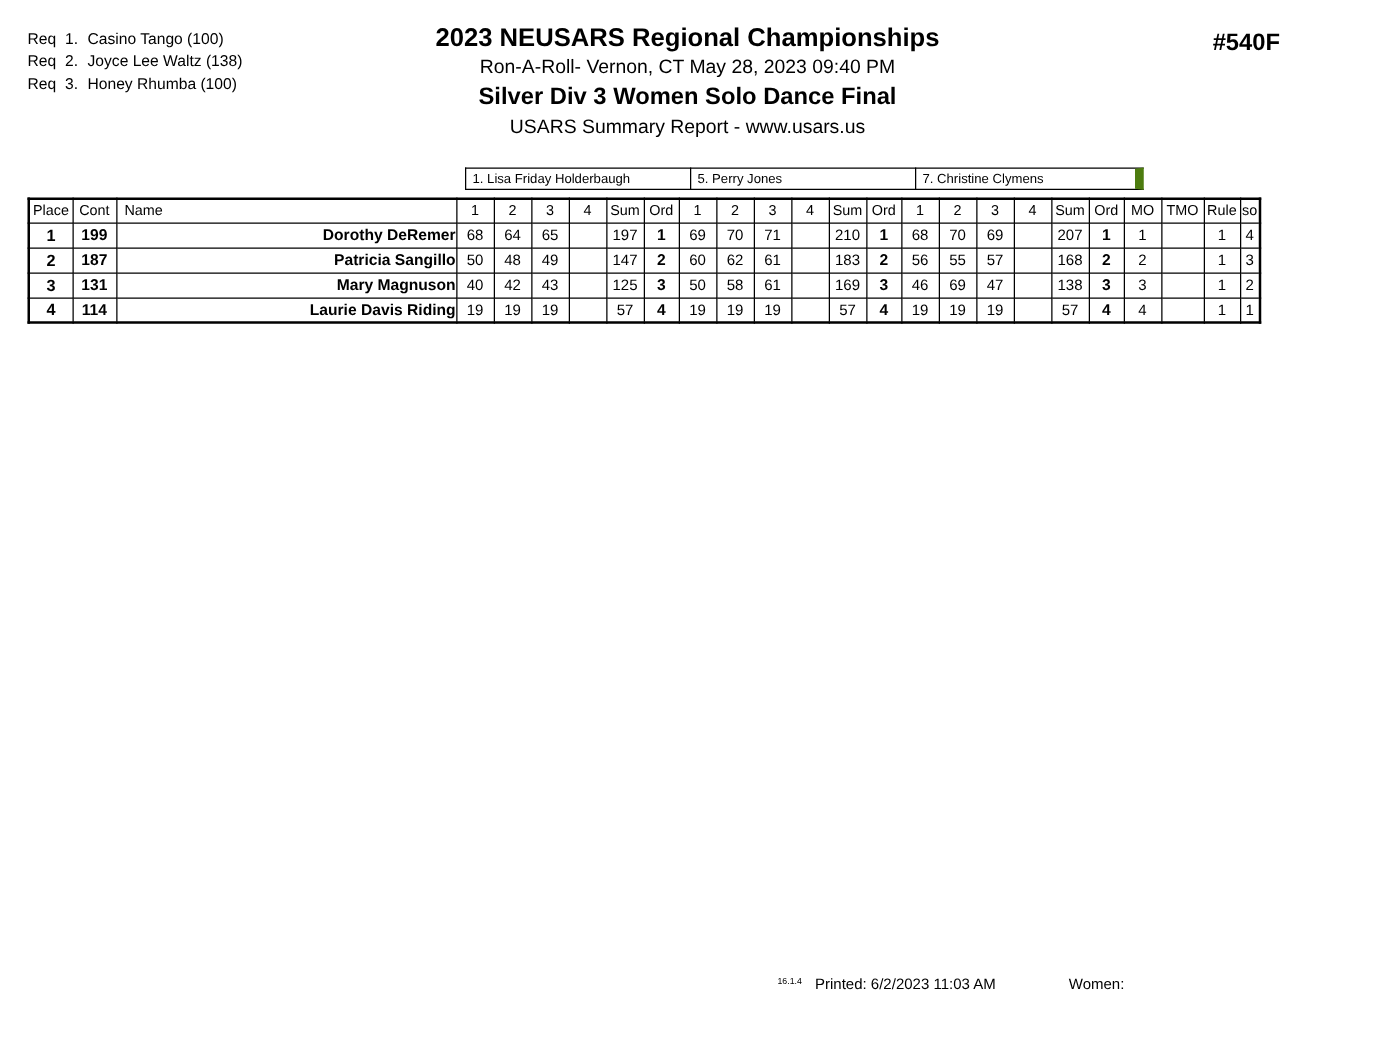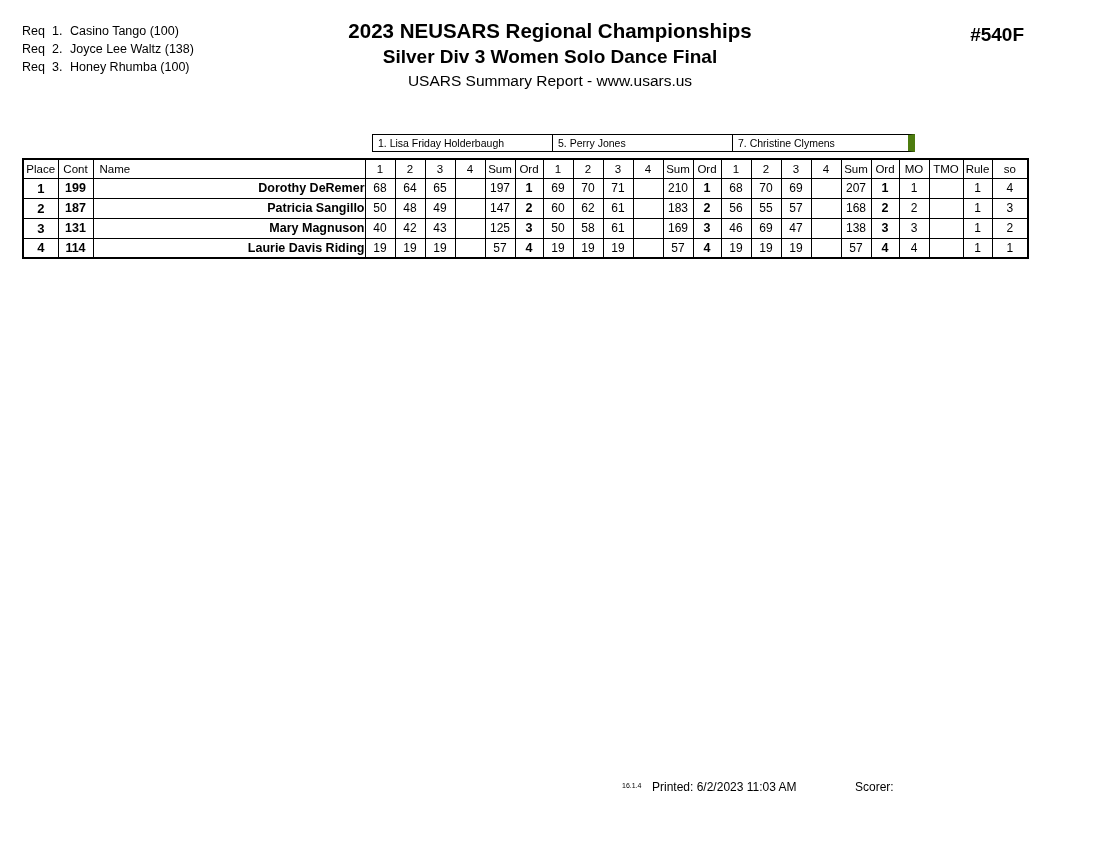--- a/index.html
+++ b/index.html
@@ -122,21 +122,21 @@
   
   .c-place  { width: 35px; }
   .c-cont   { width: 35px; }
   .c-name   { width: 272px; text-align: left !important; padding-left: 6px !important; }
   .c-s      { width: 30px; }
   .c-sum    { width: 30px; }
   .c-ord    { width: 28px; }
   .c-mo     { width: 30px; }
   .c-tmo    { width: 34px; }
   .c-rule   { width: 29px; }
-  .c-so     { width: 36px; }
+  .c-so     { width: 16px; }
 
   .th-left {
     text-align: left !important;
     padding-left: 6px !important;
   }
   tbody td.name {
     text-align: right;
     padding-left: 6px;
     font-weight: bold;
     font-size: 12.5px;
@@ -212,20 +212,21 @@
   <div class="req-row">
     <span class="req-label">Req</span><span class="req-num">2.</span><span>Joyce Lee Waltz (138)</span>
   </div>
   <div class="req-row">
     <span class="req-label">Req</span><span class="req-num">3.</span><span>Honey Rhumba (100)</span>
   </div>
 </div>
 
 <div class="header">
   <div class="h-title">2023 NEUSARS Regional Championships</div>
+  <div class="h-venue">Ron-A-Roll- Vernon, CT  May 28, 2023  09:40 PM</div>
   <div class="h-event">Silver Div 3  Women Solo Dance Final</div>
   <div class="h-sub">USARS Summary Report - www.usars.us</div>
 </div>
 <div class="event-code">#540F</div>
 
 <div class="judges">
   <div class="judge-cell jw1">1.  Lisa Friday Holderbaugh</div>
   <div class="judge-cell jw2">5.  Perry Jones</div>
   <div class="judge-cell jw3 last">7.  Christine Clymens</div>
 </div>
@@ -392,14 +393,14 @@
       <td class="num"></td>
       <td class="num">1</td>
       <td class="num">1</td>
     </tr>
   </tbody>
 </table>
 
 <div class="footer">
   <span class="f-version">16.1.4</span>
   <span class="f-printed">Printed:  6/2/2023  11:03 AM</span>
-  <span class="f-scorer">Scorer:</span>
+  <span class="f-scorer">Women:</span>
 </div>
 
 </body></html>

